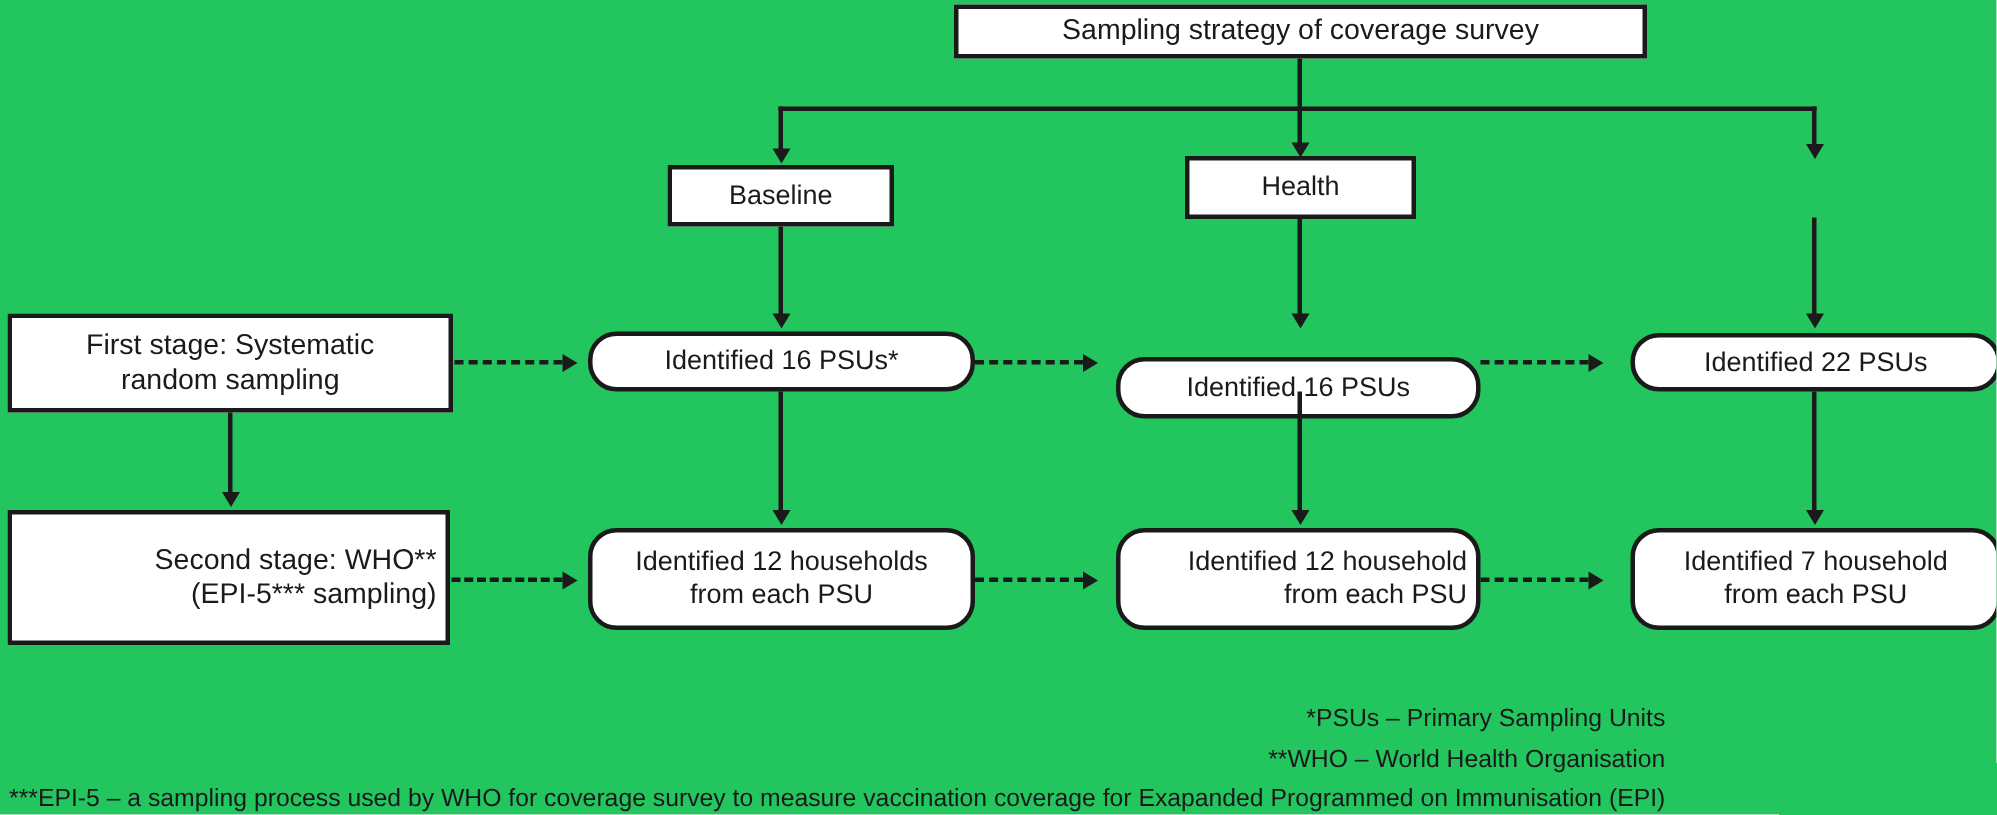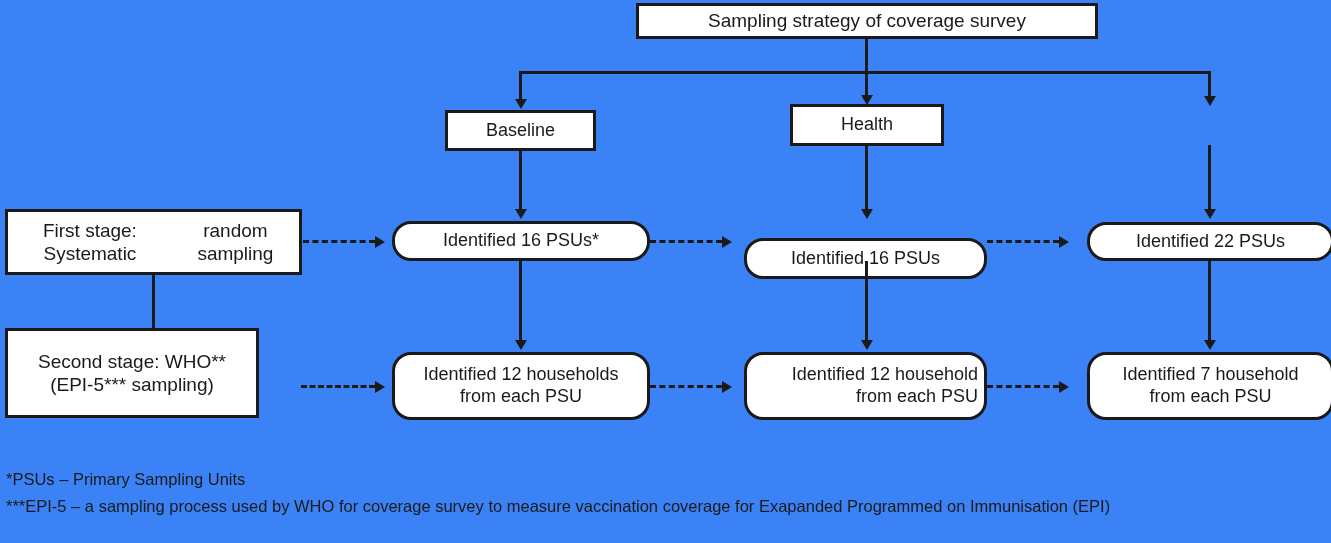--- a/index.html
+++ b/index.html
@@ -4,21 +4,21 @@
 <style>
   html, body {
     margin: 0;
     padding: 0;
     background: #ffffff;
   }
   #canvas {
     position: relative;
     width: 1331px;
     height: 543px;
-    background: #3b82f6;
+    background: #22c55e;
     font-family: "Liberation Sans", sans-serif;
     overflow: hidden;
   }
   .box {
     position: absolute;
     box-sizing: border-box;
     border: 3px solid #1a1a1a;
     background: #ffffff;
     display: flex;
     align-items: center;
@@ -71,21 +71,21 @@
     height: 0;
     border-top: 3px dashed #1a1a1a;
   }
   .footnotes {
     position: absolute;
     left: 6px;
     color: #1a1a1a;
     font-size: 16.5px;
     line-height: 1.62;
   }
-  .footnotes div { white-space: nowrap; }
+  .footnotes div { white-space: nowrap; text-align: right; }
 </style>
 </head>
 <body>
 
 <div id="canvas">
 
   <div class="box t-title" style="left:636px; top:3px; width:462px; height:36px;">
     <span>Sampling strategy of coverage survey</span>
   </div>
 
@@ -111,29 +111,29 @@
 
   <div class="vline" style="left:519px; top:151px; height:60px;"></div>
   <div class="arrow-down" style="left:514.5px; top:209px;"></div>
 
   <div class="vline" style="left:865px; top:146px; height:65px;"></div>
   <div class="arrow-down" style="left:860.5px; top:209px;"></div>
 
   <div class="vline" style="left:1208px; top:145px; height:66px;"></div>
   <div class="arrow-down" style="left:1203.5px; top:209px;"></div>
 
-  <div class="box t-stage" style="left:5px; top:209px; width:297px; height:66px; flex-direction:row;">
+  <div class="box t-stage" style="left:5px; top:209px; width:297px; height:66px; flex-direction:column;">
     <span>First stage: Systematic</span>
     <span>random sampling</span>
   </div>
 
   <div class="vline" style="left:152px; top:275px; height:55px;"></div>
   <div class="arrow-down" style="left:147.5px; top:328px;"></div>
 
-  <div class="box t-stage" style="left:5px; top:328px; width:254px; height:90px; flex-direction:column;">
+  <div class="box t-stage" style="left:5px; top:340px; width:295px; height:90px; flex-direction:column;align-items:flex-end;">
     <span>Second stage: WHO**</span>
     <span>(EPI-5*** sampling)</span>
   </div>
 
   <div class="dashline" style="left:303px; top:240px; width:72px;"></div>
   <div class="arrow-right" style="left:375px; top:235.5px;"></div>
 
   <div class="dashline" style="left:301px; top:385px; width:74px;"></div>
   <div class="arrow-right" style="left:375px; top:380.5px;"></div>
 
@@ -176,16 +176,17 @@
   </div>
 
   <div class="dashline" style="left:650px; top:385px; width:72px;"></div>
   <div class="arrow-right" style="left:722px; top:380.5px;"></div>
 
   <div class="dashline" style="left:987px; top:385px; width:72px;"></div>
   <div class="arrow-right" style="left:1059px; top:380.5px;"></div>
 
   <div class="footnotes" style="top:466px;">
     <div>*PSUs – Primary Sampling Units</div>
+    <div>**WHO – World Health Organisation</div>
     <div>***EPI-5 – a sampling process used by WHO for coverage survey to measure vaccination coverage for Exapanded Programmed on Immunisation (EPI)</div>
   </div>
 
 </div>
 
 </body></html>

